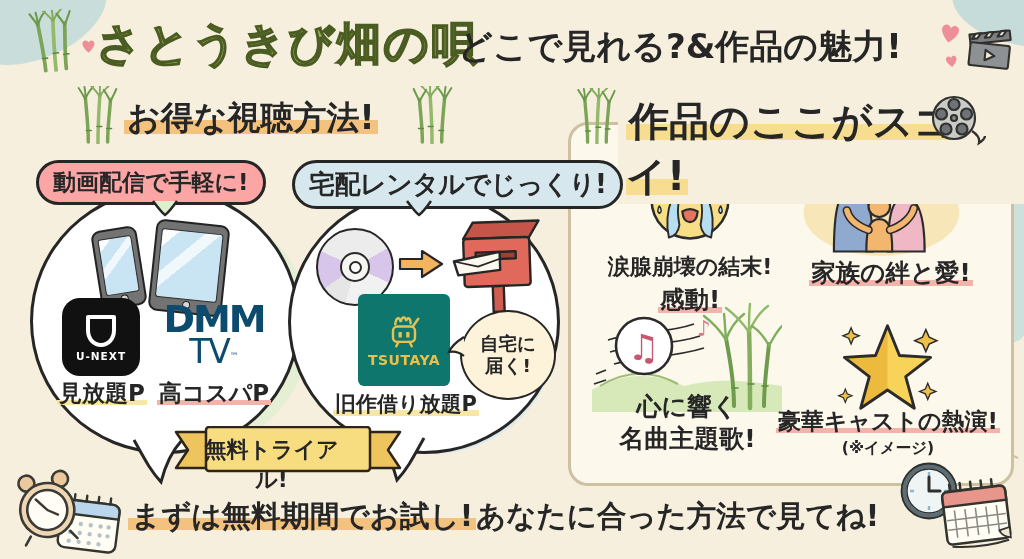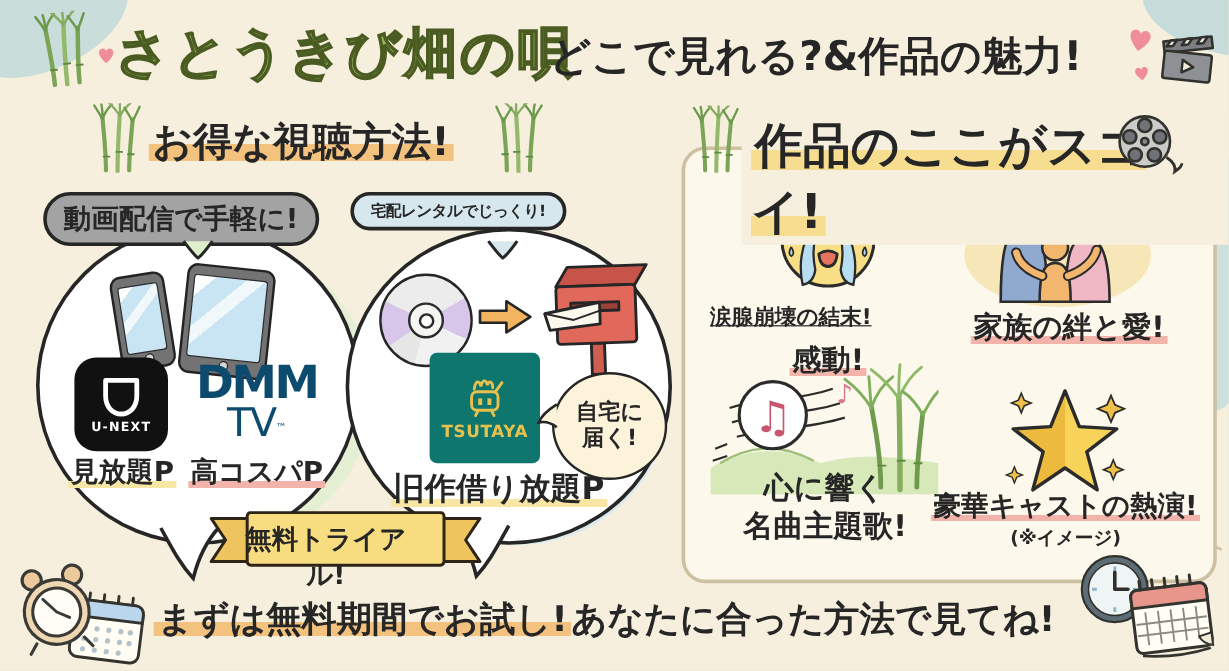--- a/index.html
+++ b/index.html
@@ -134,21 +134,21 @@
     </g>
   </svg>
 
   <div class="halo" style="left:58px;top:202px;width:252px;height:252px;background:#e3eed2;opacity:.9;"></div>
   <div class="halo" style="left:306px;top:206px;width:252px;height:248px;background:#d9e9ee;opacity:.9;"></div>
 
   <div class="bubble" style="left:30px;top:188px;width:264px;height:260px;z-index:2;"></div>
   <svg class="abs" style="left:130px;top:436px;z-index:3;" width="56" height="50" viewBox="0 0 56 50">
     <path d="M4 4 C14 22 20 34 31 46 C35 30 43 14 52 4" fill="#fff" stroke="#262626" stroke-width="3"></path>
   </svg>
-  <div class="pill" style="left:36px;top:160px;background:#a3a3a3;">
+  <div class="pill" style="left:36px;top:160px;background:#fca5a5;">
     <span>動画配信で手軽に!</span>
   </div>
   <svg class="abs" style="left:150px;top:198px;z-index:5;" width="30" height="20" viewBox="0 0 30 20">
     <path d="M3 3 C9 11 12 15 15 17 C18 15 22 10 27 3" fill="#e0efcb" stroke="#262626" stroke-width="2.5"></path>
   </svg>
 
   <div class="device" style="left:96px;top:228px;width:42px;height:76px;transform:rotate(-9deg);z-index:4;">
     <div class="screen"></div>
     <div class="home"></div>
   </div>
@@ -178,21 +178,21 @@
     <span class="ul-yellow">見放題P</span>
   </div>
   <div class="logo-tag" style="left:152px;top:378px;width:124px;">
     <span class="ul-pink">高コスパP</span>
   </div>
 
   <div class="bubble" style="left:288px;top:190px;width:266px;height:258px;z-index:2;"></div>
   <svg class="abs" style="left:372px;top:434px;transform:scaleX(-1);z-index:3;" width="56" height="50" viewBox="0 0 56 50">
     <path d="M4 4 C14 22 20 34 31 46 C35 30 43 14 52 4" fill="#fff" stroke="#262626" stroke-width="3"></path>
   </svg>
-  <div class="pill" style="left:292px;top:160px;background:#d6e7ee;font-size:13px;letter-spacing:-0.5px;">
+  <div class="pill" style="left:292px;top:160px;background:#d6e7ee;font-size:26px;letter-spacing:-0.5px;">
     <span>宅配レンタルでじっくり!</span>
   </div>
   <svg class="abs" style="left:404px;top:198px;z-index:5;" width="30" height="20" viewBox="0 0 30 20">
     <path d="M3 3 C9 11 12 15 15 17 C18 15 22 10 27 3" fill="#d6e7ee" stroke="#262626" stroke-width="2.5"></path>
   </svg>
 
   <div class="abs" id="cd">
     <div class="cd-ring"></div>
     <div class="cd-hole"></div>
   </div>
@@ -216,21 +216,21 @@
         <path d="M12 10 C13 3 16 3 17 8 C18 3 21 2 22 7 C23 3 26 4 26 9"></path>
         <rect x="10" y="12" width="20" height="14" rx="4"></rect>
         <path d="M28 12 L33 5"></path>
         <rect x="15" y="17" width="3" height="5" fill="#e7c14f" stroke="none"></rect>
         <rect x="22" y="17" width="3" height="5" fill="#e7c14f" stroke="none"></rect>
         <path d="M15 26 l-2 4 M25 26 l2 4"></path>
       </g>
     </svg>
     <div id="tsutaya-name">TSUTAYA</div>
   </div>
-  <div class="logo-tag" style="left:326px;top:390px;width:160px;font-size:26px;">
+  <div class="logo-tag" style="left:326px;top:390px;width:160px;font-size:21px;">
     <span class="ul-yellow">旧作借り放題P</span>
   </div>
 
   <div class="abs" id="note-bubble">
     <span>自宅に</span>
     <span>届く!</span>
   </div>
   <svg class="abs" style="left:446px;top:334px;z-index:6;" width="20" height="26" viewBox="0 0 20 26">
     <path d="M18 3 C10 8 5 13 3 18 C8 17 13 18 18 22" fill="#fdf3da" stroke="#262626" stroke-width="2.2"></path>
   </svg>
@@ -274,21 +274,21 @@
 
   <svg class="abs" style="left:642px;top:152px;z-index:2;" width="96" height="96" viewBox="0 0 100 100">
     <circle cx="50" cy="50" r="40" fill="#f8df85" stroke="#2b2b2b" stroke-width="2.6"></circle>
     <path d="M27 34 q9 -8 18 -3 M55 31 q9 -5 18 3" fill="none" stroke="#2b2b2b" stroke-width="2.4" stroke-linecap="round"></path>
     <path d="M29 47 q9 -11 18 -1 M53 46 q9 -10 18 1" fill="none" stroke="#2b2b2b" stroke-width="2.8" stroke-linecap="round"></path>
     <path d="M31 49 C26 62 25 75 28 89 C34 88 38 83 39 76 C37 66 37 56 39 49 Z" fill="#b7def1" stroke="#2b2b2b" stroke-width="2"></path>
     <path d="M69 49 C74 62 75 75 72 89 C66 88 62 83 61 76 C63 66 63 56 61 49 Z" fill="#b7def1" stroke="#2b2b2b" stroke-width="2"></path>
     <path d="M42 62 q8 -5 16 0 q-1 11 -8 11 q-7 0 -8 -11 z" fill="#e4735f" stroke="#2b2b2b" stroke-width="2.4" stroke-linejoin="round"></path>
     <path d="M18 56 q-3 6 0 8 q4 -2 0 -8 M82 56 q3 6 0 8 q-4 -2 0 -8" fill="#b7def1" stroke="#2b2b2b" stroke-width="1.5"></path>
   </svg>
-  <div class="feat-line" style="left:549px;top:252px;width:220px;font-size:18px;text-decoration:underline;">
+  <div class="feat-line" style="left:580px;top:252px;width:220px;font-size:22px;">
     <span>涙腺崩壊の結末!</span>
   </div>
   <div class="feat-line" style="left:580px;top:283px;width:220px;font-size:24.5px;">
     <span class="ul-pink">感動!</span>
   </div>
 
   <svg class="abs" style="left:794px;top:150px;z-index:2;" width="190" height="108" viewBox="0 0 170 100">
     <ellipse cx="78" cy="58" rx="72" ry="40" fill="#f6e3ae" opacity="0.85"></ellipse>
     <circle cx="146" cy="18" r="11" fill="#f3a73c"></circle>
     <g stroke="#f3a73c" stroke-width="2.4" stroke-linecap="round">

